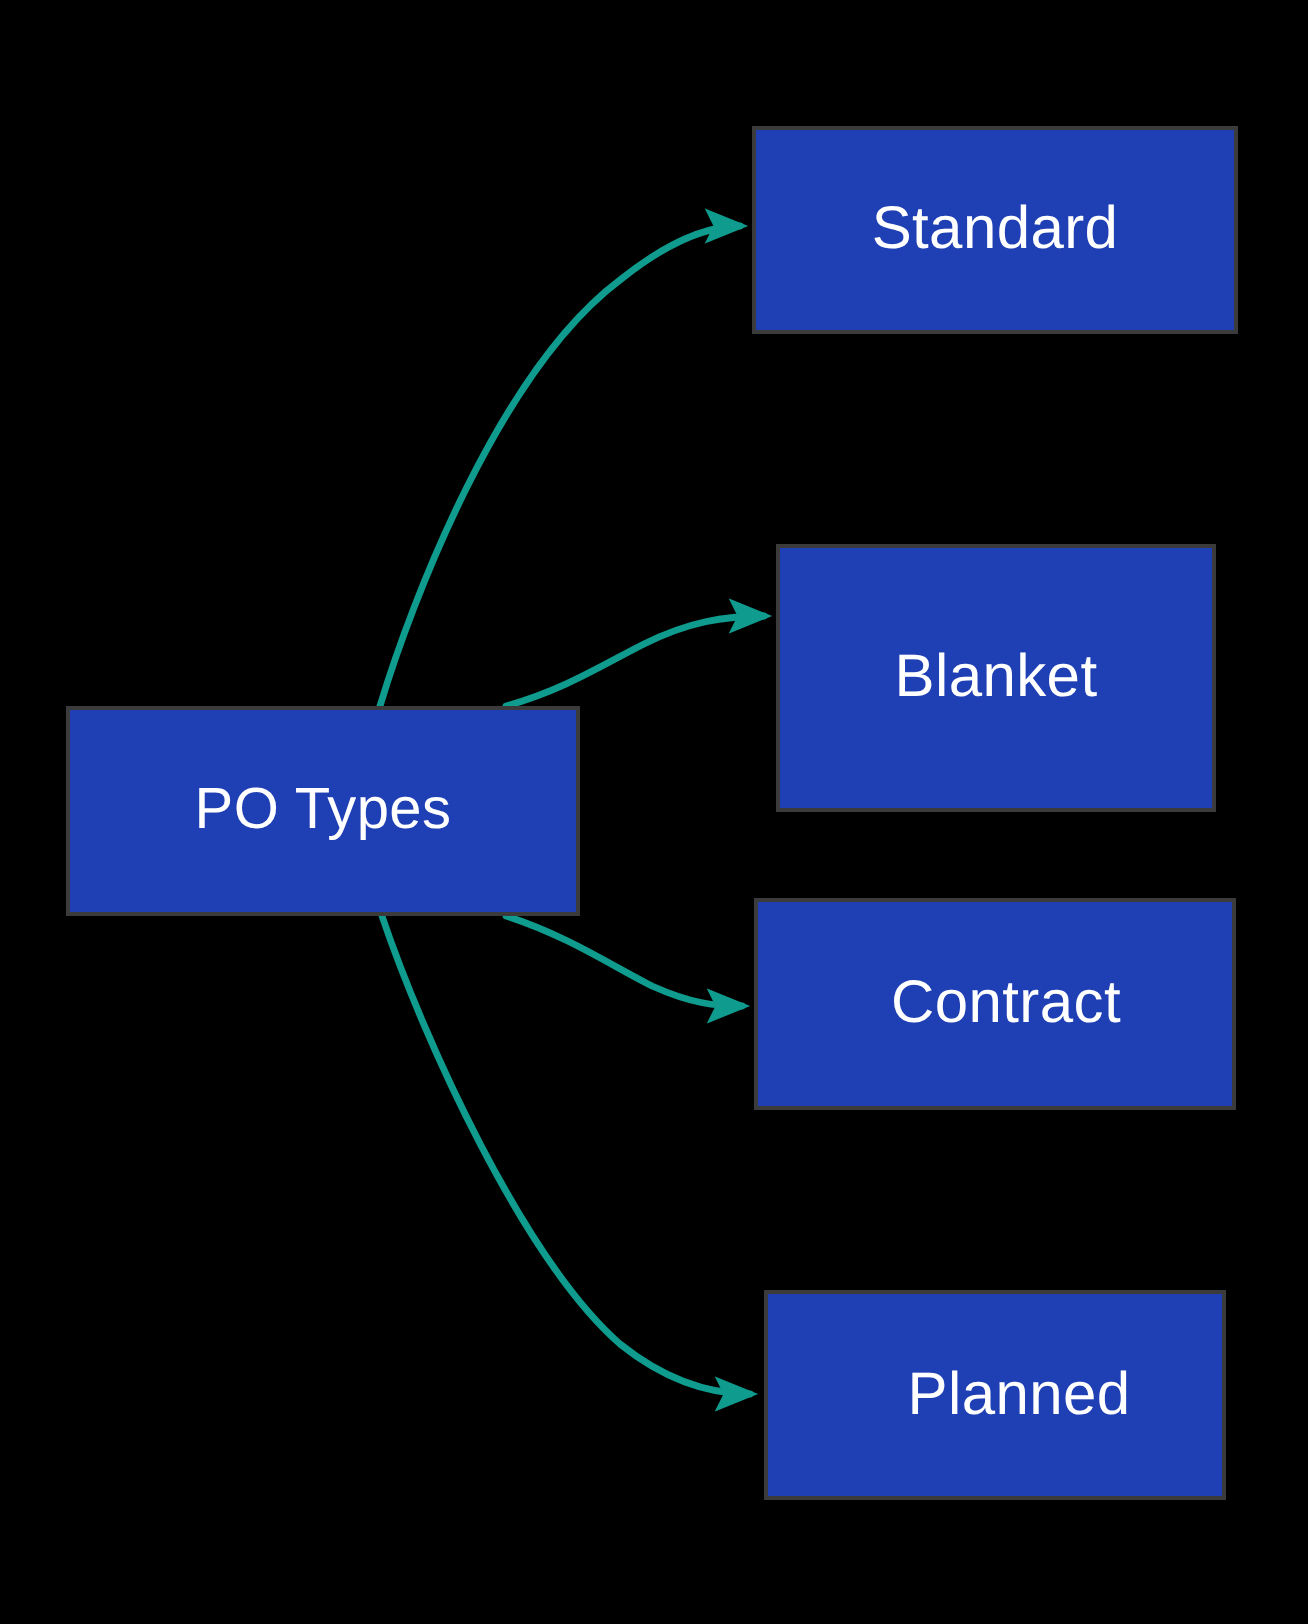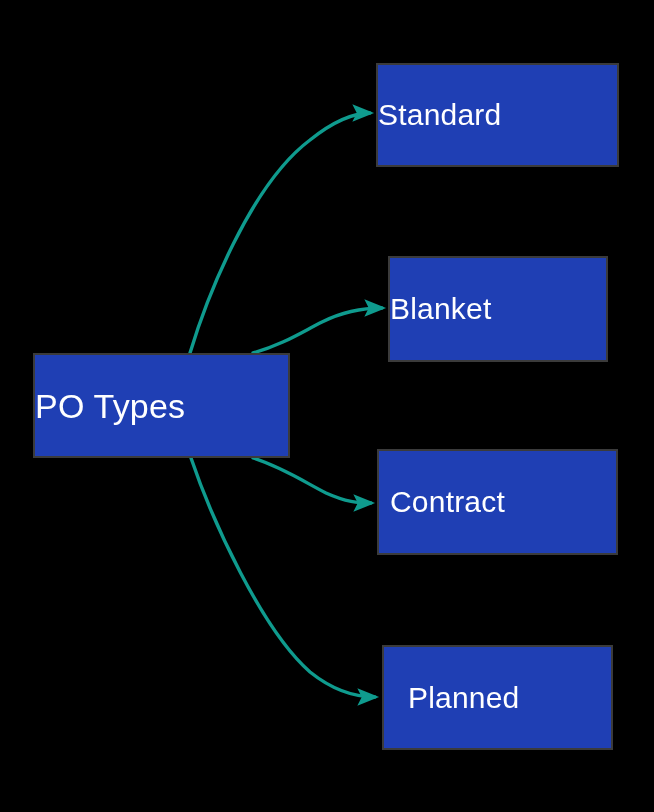--- a/index.html
+++ b/index.html
@@ -23,50 +23,51 @@
     height: 812px;
     pointer-events: none;
   }
   .node {
     position: absolute;
     box-sizing: border-box;
     background: #1f3fb4;
     border: 2px solid #3b3b3b;
     display: flex;
     align-items: center;
+    justify-content: center;
     color: #ffffff;
     letter-spacing: 0.2px;
   }
   .node-label {
     color: #ffffff;
     font-weight: 400;
     line-height: 1;
     white-space: nowrap;
   }
   #node-root {
     left: 33px;
     top: 353px;
     width: 257px;
     height: 105px;
     z-index: 3;
   }
-  #node-root .node-label { font-size: 34px; }
+  #node-root .node-label { font-size: 29px; }
 
   #node-standard {
     left: 376px;
     top: 63px;
     width: 243px;
     height: 104px;
     z-index: 3;
   }
   #node-blanket {
     left: 388px;
-    top: 256px;
+    top: 272px;
     width: 220px;
-    height: 106px;
+    height: 134px;
     z-index: 3;
   }
   #node-contract {
     left: 377px;
     top: 449px;
     width: 241px;
     height: 106px;
     z-index: 3;
     padding-left: 11px;
   }

